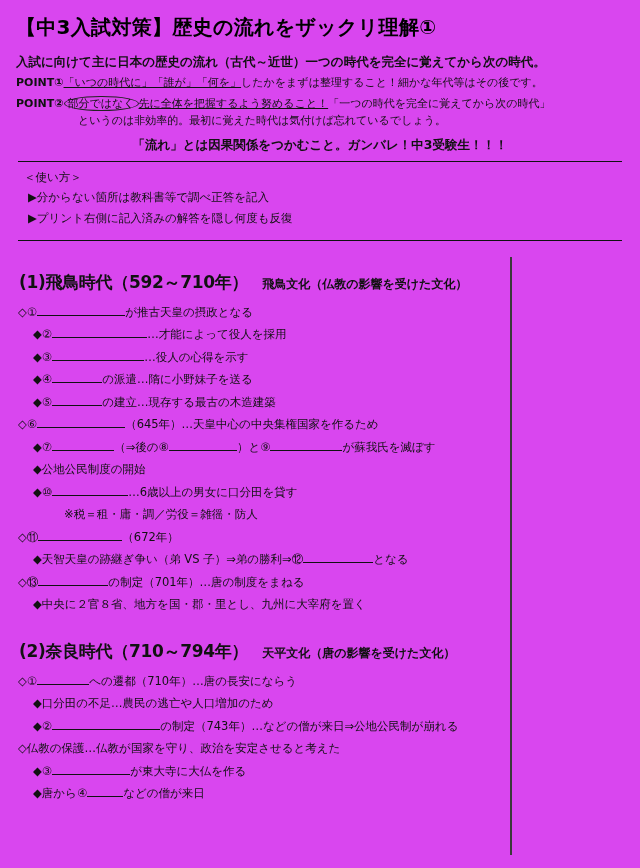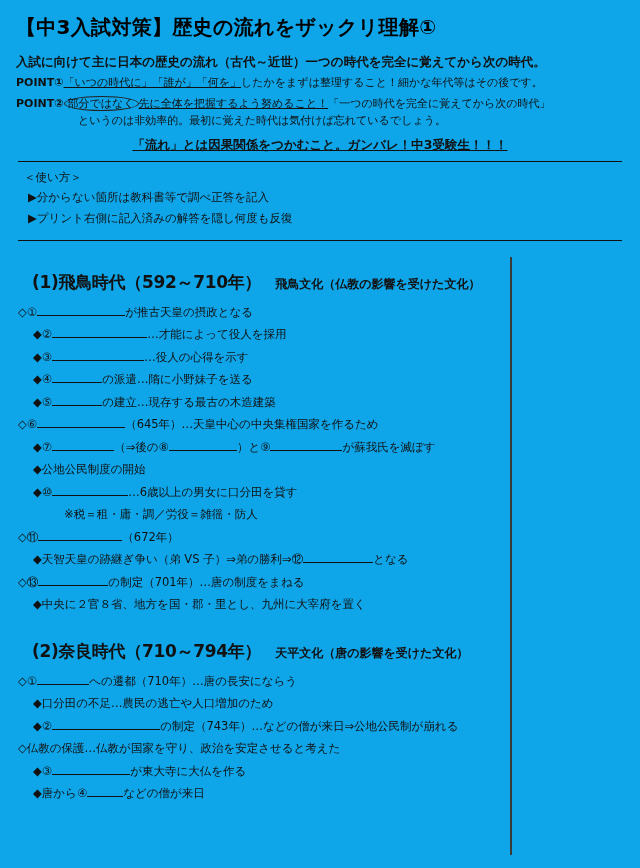--- a/index.html
+++ b/index.html
@@ -2,46 +2,46 @@
 <html><head>
 <meta charset="utf-8">
 <style>
   * { margin:0; padding:0; box-sizing:border-box; }
   html,body { background:#ffffff; }
   body {
     width:640px; height:868px;
     font-family:"DejaVu Sans","Liberation Sans",sans-serif;
     color:#111111;
   }
-  .page { width:640px; height:868px; padding:14px 16px 0 16px; position:relative; overflow:hidden; background:#0ea5e9; }
+  .page { width:640px; height:868px; padding:14px 16px 0 16px; position:relative; overflow:hidden; background:#d946ef; }
 
   .title { font-size:20px; font-weight:900; letter-spacing:0.3px; color:#000; }
 
   .intro { font-size:12.5px; font-weight:bold; margin-top:13px; }
 
   .point { font-size:11px; margin-top:4px; line-height:1.5; }
   .plabel { font-weight:900; }
   .u { text-decoration:underline; }
   .circled { border:1.5px solid #222; border-radius:50%; padding:0 3px; display:inline-block; line-height:1.2; }
   .cont { padding-left:62px; margin-top:1px; }
 
   .slogan { text-align:center; font-weight:bold; font-size:12.5px; margin-top:7px; }
-  .slogan span { text-decoration:underline; }
+  .slogan span { }
 
   .rule { border:none; border-top:1.5px solid #111; margin:7px 2px 0 2px; }
 
   .usage { font-size:11.5px; padding:5px 0 4px 8px; line-height:1.8; }
   .usage-item { padding-left:4px; }
 
   .content-region { display:flex; margin-top:16px; min-height:598px; align-items:stretch; }
   .main-col { width:494px; padding-top:10px; }
   .divider { width:2px; background:#3a3a3a; }
   .answer-col { flex:1; }
 
-  .sec-heading { margin:24px 0 7px 16px; white-space:nowrap; }
+  .sec-heading { margin:24px 0 7px 3px; white-space:nowrap; }
   .sec-heading:first-child { margin-top:4px; }
   .sec-title { font-size:17px; font-weight:900; letter-spacing:-0.3px; }
   .sec-culture { font-size:12px; font-weight:bold; margin-left:14px; }
 
   .w-line { font-size:11.5px; line-height:22.5px; white-space:nowrap; }
   .indent-0 { padding-left:2px; }
   .indent-1 { padding-left:17px; }
   .indent-2 { padding-left:48px; }
   .blank { display:inline-block; border-bottom:1.2px solid #111; height:12px; vertical-align:baseline; }
 </style>

